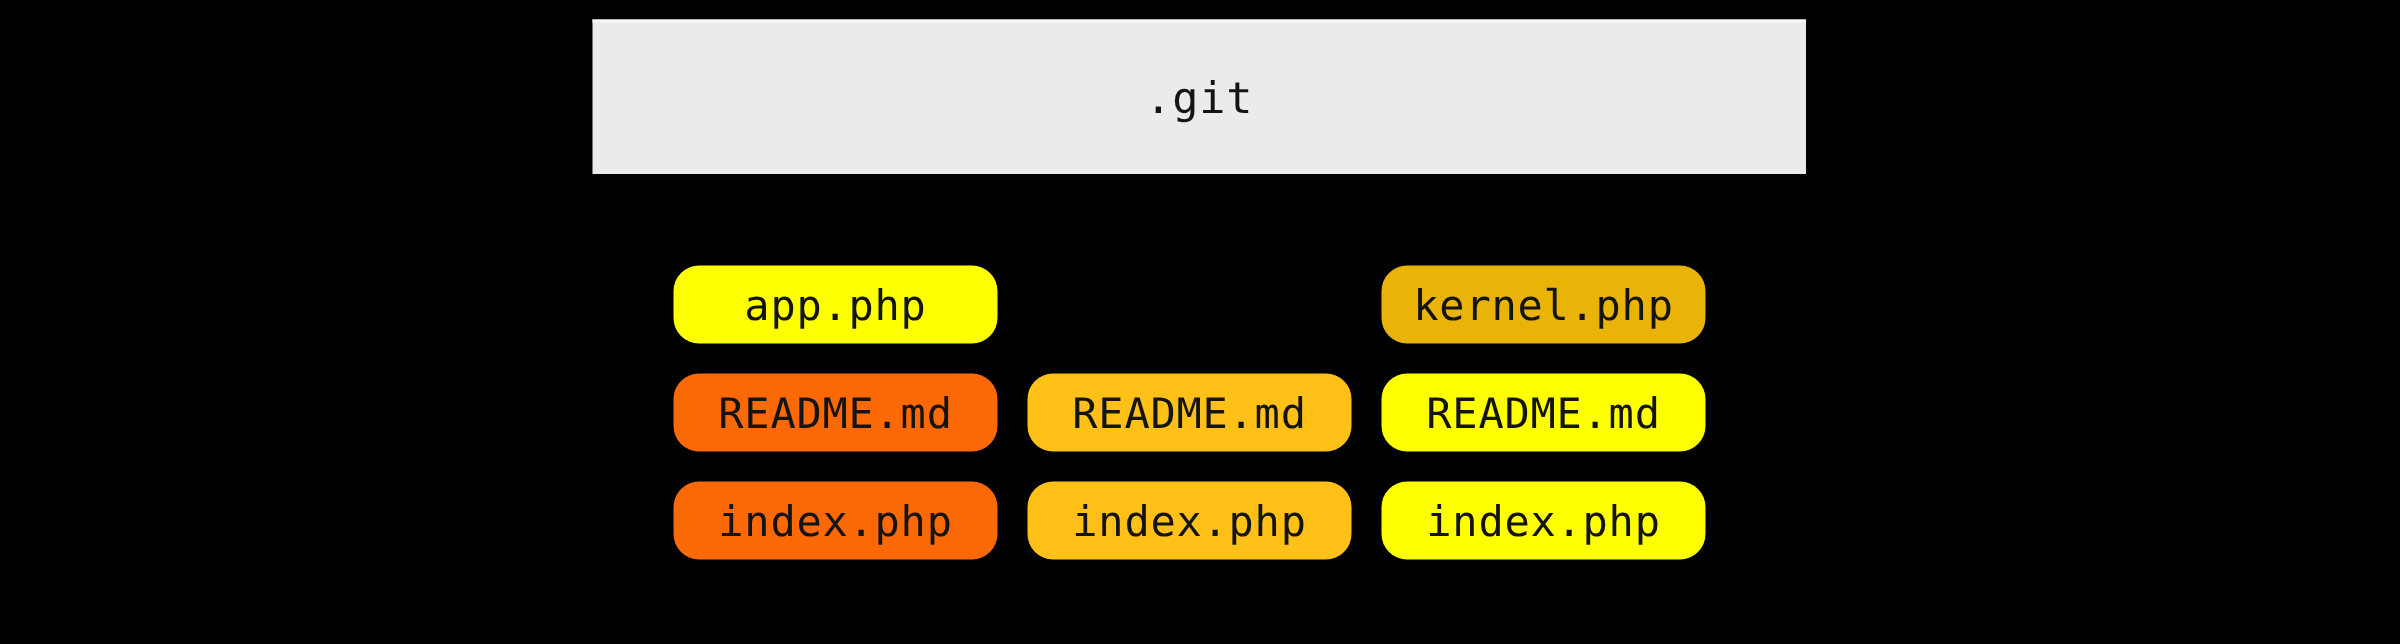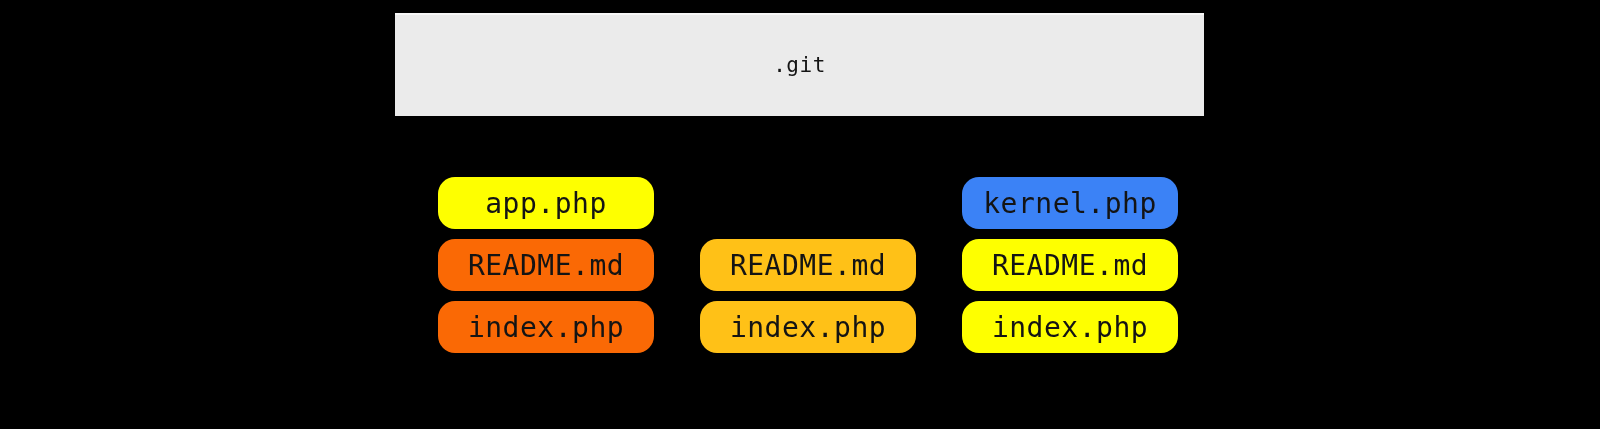--- a/index.html
+++ b/index.html
@@ -20,35 +20,36 @@
     top: 13px;
     width: 809px;
     height: 103px;
     box-sizing: border-box;
     border-top: 2px solid #f8f8f8;
     display: flex;
     flex-direction: column;
     align-items: center;
     justify-content: center;
     text-align: center;
-    font-size: 21px;
+    font-size: 29px;
     font-weight: 500;
     line-height: 35px;
     color: #141414;
     letter-spacing: 0.5px;
   }
   .pill-grid {
     position: absolute;
-    left: 438px;
+    left: 449px;
     top: 177px;
     display: grid;
     grid-template-columns: 216px 216px 216px;
     column-gap: 46px;
     grid-auto-rows: 52px;
     row-gap: 10px;
+    gap: 20px;
   }
   .pill {
     border-radius: 17px;
     display: flex;
     align-items: center;
     justify-content: center;
     font-size: 28px;
     font-weight: 500;
     color: #141414;
     letter-spacing: 0.5px;
@@ -63,17 +64,17 @@
 
 <div class="pill-grid">
 
   <div class="pill" style="grid-area: 1 / 1; background-color: rgb(254, 255, 0);">app.php</div>
   <div class="pill" style="grid-area: 2 / 1; background-color: rgb(250, 105, 5);">README.md</div>
   <div class="pill" style="grid-area: 3 / 1; background-color: rgb(250, 105, 5);">index.php</div>
 
   <div class="pill" style="grid-area: 2 / 2; background-color: rgb(255, 193, 23);">README.md</div>
   <div class="pill" style="grid-area: 3 / 2; background-color: rgb(255, 193, 23);">index.php</div>
 
-  <div class="pill" style="grid-area: 1 / 3; background-color: #3b82f6;">kernel.php</div>
+  <div class="pill" style="grid-area: 1 / 3; background-color: #eab308;">kernel.php</div>
   <div class="pill" style="grid-area: 2 / 3; background-color: rgb(254, 255, 0);">README.md</div>
   <div class="pill" style="grid-area: 3 / 3; background-color: rgb(254, 255, 0);">index.php</div>
 
 </div>
 
 </body></html>

